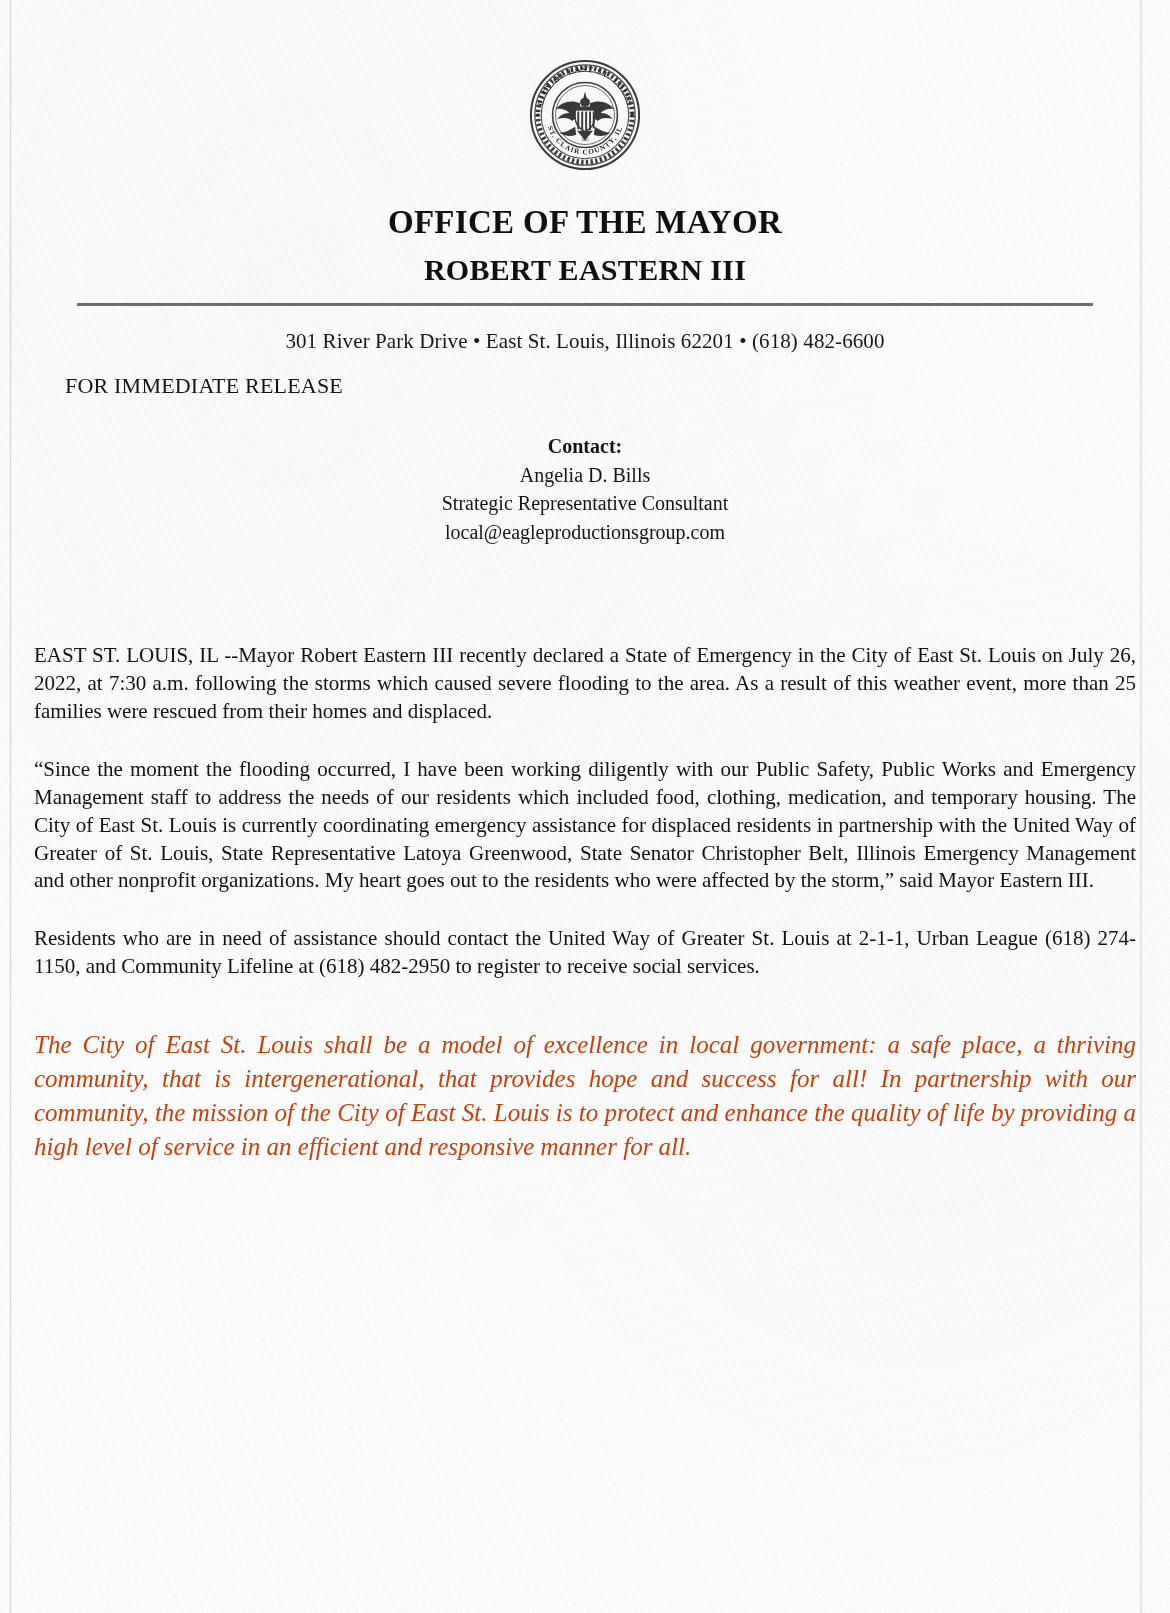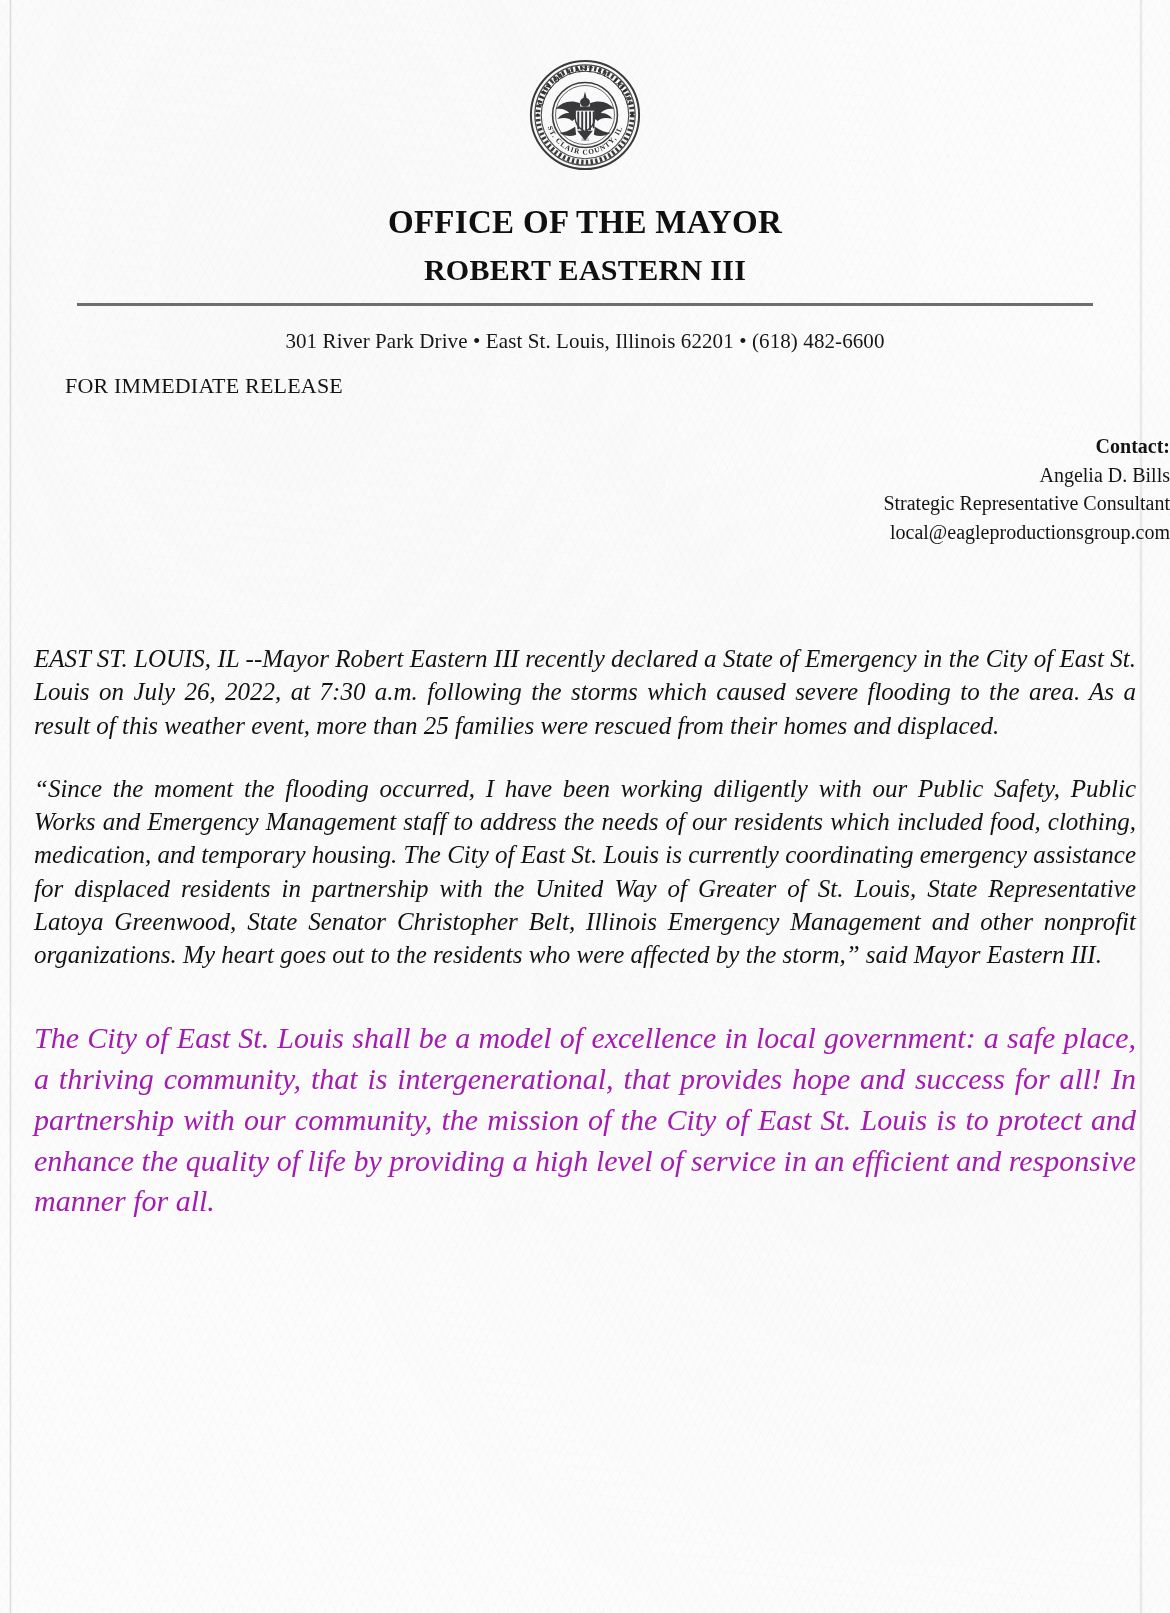--- a/index.html
+++ b/index.html
@@ -109,21 +109,21 @@
   .release-label {
     margin-top: 19px;
     margin-left: 65px;
     font-size: 22px;
     letter-spacing: 0.2px;
     text-align: left;
   }
 
   .contact-block {
     margin-top: 33px;
-    text-align: right;
+    text-align: center;
     font-size: 20px;
     line-height: 1.42;
   }
   .contact-block .contact-heading {
     font-weight: bold;
   }
 
   
   .headline {
     margin: 36px auto 0 auto;
@@ -138,35 +138,34 @@
 
   
   .body-wrap {
     margin: 0 auto;
     padding-left: 34px;
     padding-right: 34px;
     padding-top: 96px;
   }
 
   .body-par {
-    font-size: 25px;
+    font-size: 21px;
     line-height: 1.33;
     text-align: justify;
     margin: 0 0 30px 0;
     color: #121212;
-    font-style: italic;
   }
 
   .mission {
     margin-top: 47px;
-    font-size: 30px;
+    font-size: 25px;
     line-height: 1.36;
     font-style: italic;
     text-align: justify;
-    color: #a21caf;
+    color: #c2410c;
   }
 </style>
 </head>
 <body>
 
 <div class="page">
 
   <div class="paper-texture"></div>
   <div class="scan-edge-left"></div>
   <div class="scan-edge-right"></div>
@@ -236,18 +235,19 @@
       <div class="contact-heading">Contact:</div>
       <div>Angelia D. Bills</div>
       <div>Strategic Representative Consultant</div>
       <div>local@eagleproductionsgroup.com</div>
     </div>
 
 
     <div class="body-wrap">
       <p class="body-par">EAST ST. LOUIS, IL --Mayor Robert Eastern III recently declared a State of Emergency in the City of East St. Louis on July 26, 2022, at 7:30 a.m. following the storms which caused severe flooding to the area. As a result of this weather event, more than 25 families were rescued from their homes and displaced.</p>
       <p class="body-par">“Since the moment the flooding occurred, I have been working diligently with our Public Safety, Public Works and Emergency Management staff to address the needs of our residents which included food, clothing, medication, and temporary housing. The City of East St. Louis is currently coordinating emergency assistance for displaced residents in partnership with the United Way of Greater of St. Louis, State Representative Latoya Greenwood, State Senator Christopher Belt, Illinois Emergency Management and other nonprofit organizations. My heart goes out to the residents who were affected by the storm,” said Mayor Eastern III.</p>
+      <p class="body-par">Residents who are in need of assistance should contact the United Way of Greater St. Louis at 2-1-1, Urban League (618) 274-1150, and Community Lifeline at (618) 482-2950 to register to receive social services.</p>
 
       <p class="mission">The City of East St. Louis shall be a model of excellence in local government: a safe place, a thriving community, that is intergenerational, that provides hope and success for all! In partnership with our community, the mission of the City of East St. Louis is to protect and enhance the quality of life by providing a high level of service in an efficient and responsive manner for all.</p>
     </div>
 
   </div>
 </div>
 
 </body></html>

